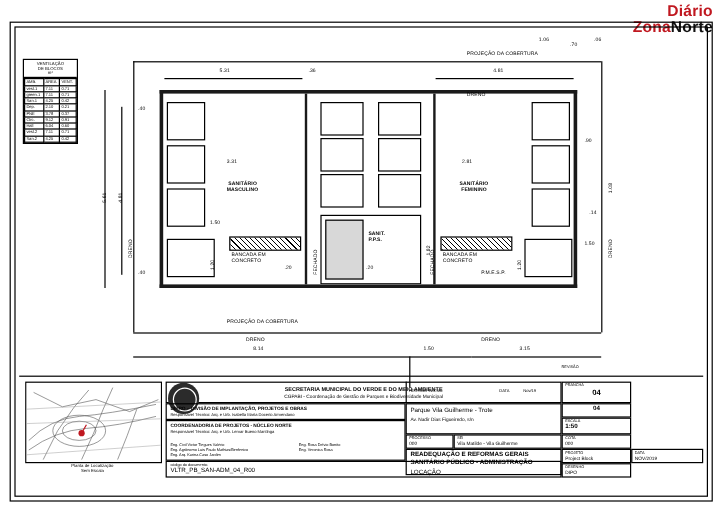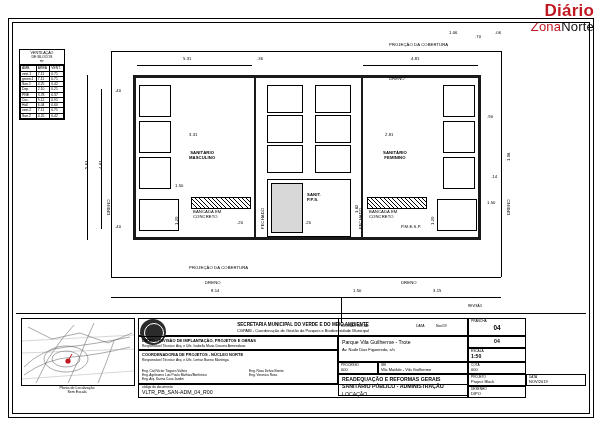--- a/index.html
+++ b/index.html
@@ -1,21 +1,21 @@
 <!DOCTYPE html>
 <html><head>
 <meta charset="utf-8">
 <style>
   html,body{margin:0;padding:0;background:#ffffff;}
   body{width:600px;height:424px;overflow:hidden;font-family:"Liberation Sans",sans-serif;color:#000;}
   #root{position:relative;width:600px;height:424px;}
 
   .wm{position:absolute;right:6px;top:2px;text-align:right;line-height:1.05;}
-  .wm .l1{font-size:17px;font-weight:bold;color:#c01820;letter-spacing:.2px;}
-  .wm .l2{font-size:13px;font-weight:normal;color:#111;letter-spacing:.2px;}
+  .wm .l1{font-size:13px;font-weight:bold;color:#c01820;letter-spacing:.2px;}
+  .wm .l2{font-size:13px;font-weight:bold;color:#111;letter-spacing:.2px;}
   .wm .l2 .red{color:#c01820;}
 
   .sheet{position:absolute;left:8px;top:18px;width:584px;height:398px;border:1px solid #000;}
   .sheet-inner{position:absolute;left:3px;top:3px;right:3px;bottom:3px;border:1px solid #000;}
 
   
   .draw{position:absolute;left:58px;top:6px;width:470px;height:280px;}
   .ln{position:absolute;background:#000;}
   .h{height:1px;}
   .v{width:1px;}

